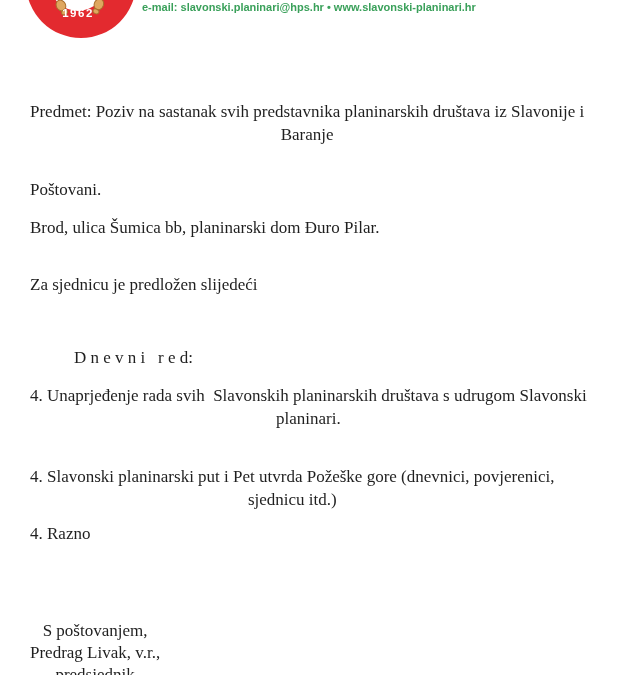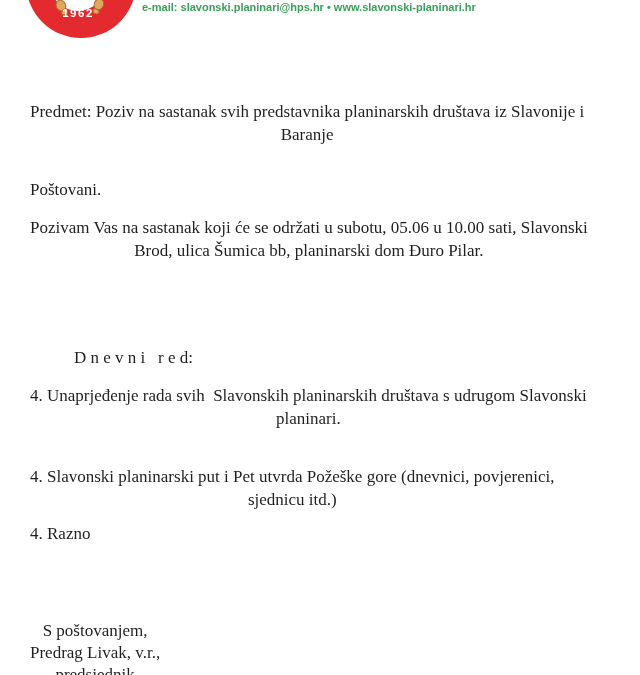--- a/index.html
+++ b/index.html
@@ -131,24 +131,26 @@
     <div class="para p-subject">
       <div class="line">Predmet: Poziv na sastanak svih predstavnika planinarskih društava iz Slavonije i</div>
       <div class="line">Baranje</div>
     </div>
 
     <div class="para p-salutation">
       <div class="line">Poštovani.</div>
     </div>
 
     <div class="para p-invitation">
-      <div class="line">Pozivam Vas na sastanak koji će se održati u subotu, 05.06 u 10.00 sati, Slavonski</div>
       <div class="line">Brod, ulica Šumica bb, planinarski dom Đuro Pilar.</div>
     </div>
 
+    <div class="para p-agenda-intro">
+      <div class="line">Za sjednicu je predložen slijedeći</div>
+    </div>
 
     <div class="para indent p-agenda-title">
       <div class="line">D n e v n i   r e d:</div>
     </div>
 
     <div class="para p-item-1">
       <div class="line">4. Unaprjeđenje rada svih  Slavonskih planinarskih društava s udrugom Slavonski</div>
       <div class="line">planinari.</div>
     </div>
 

